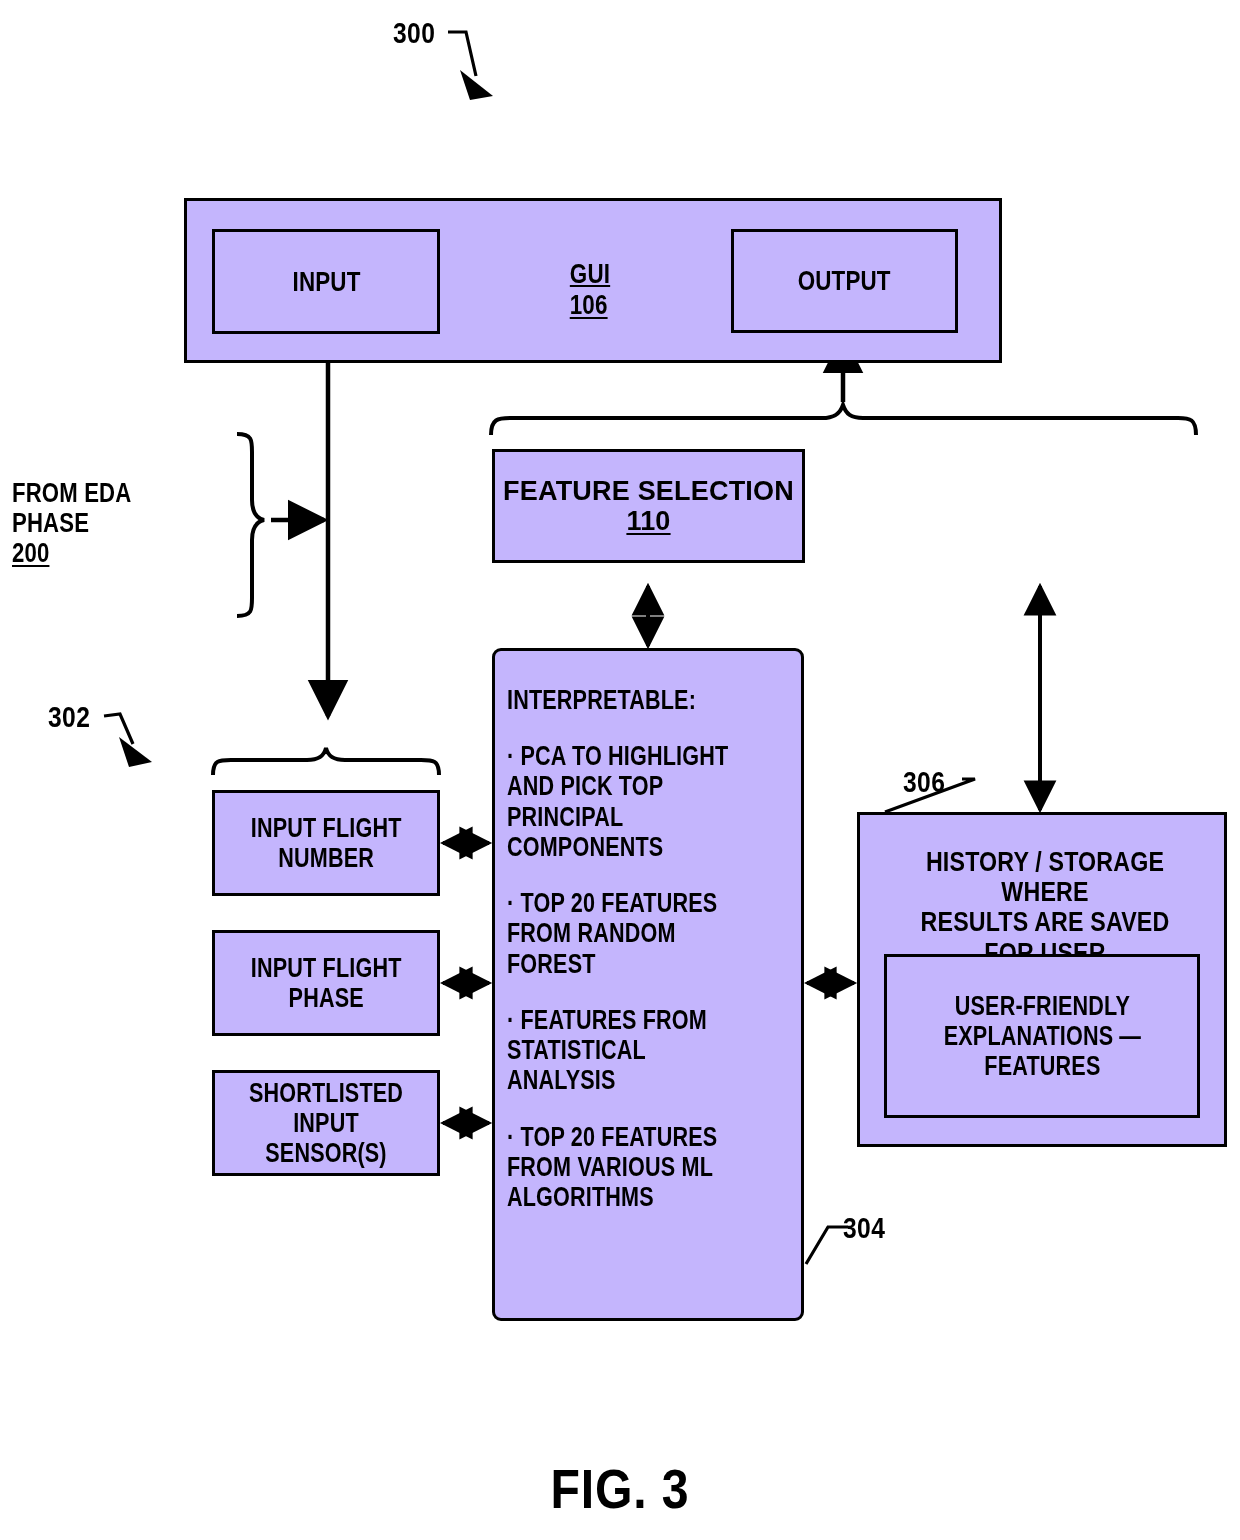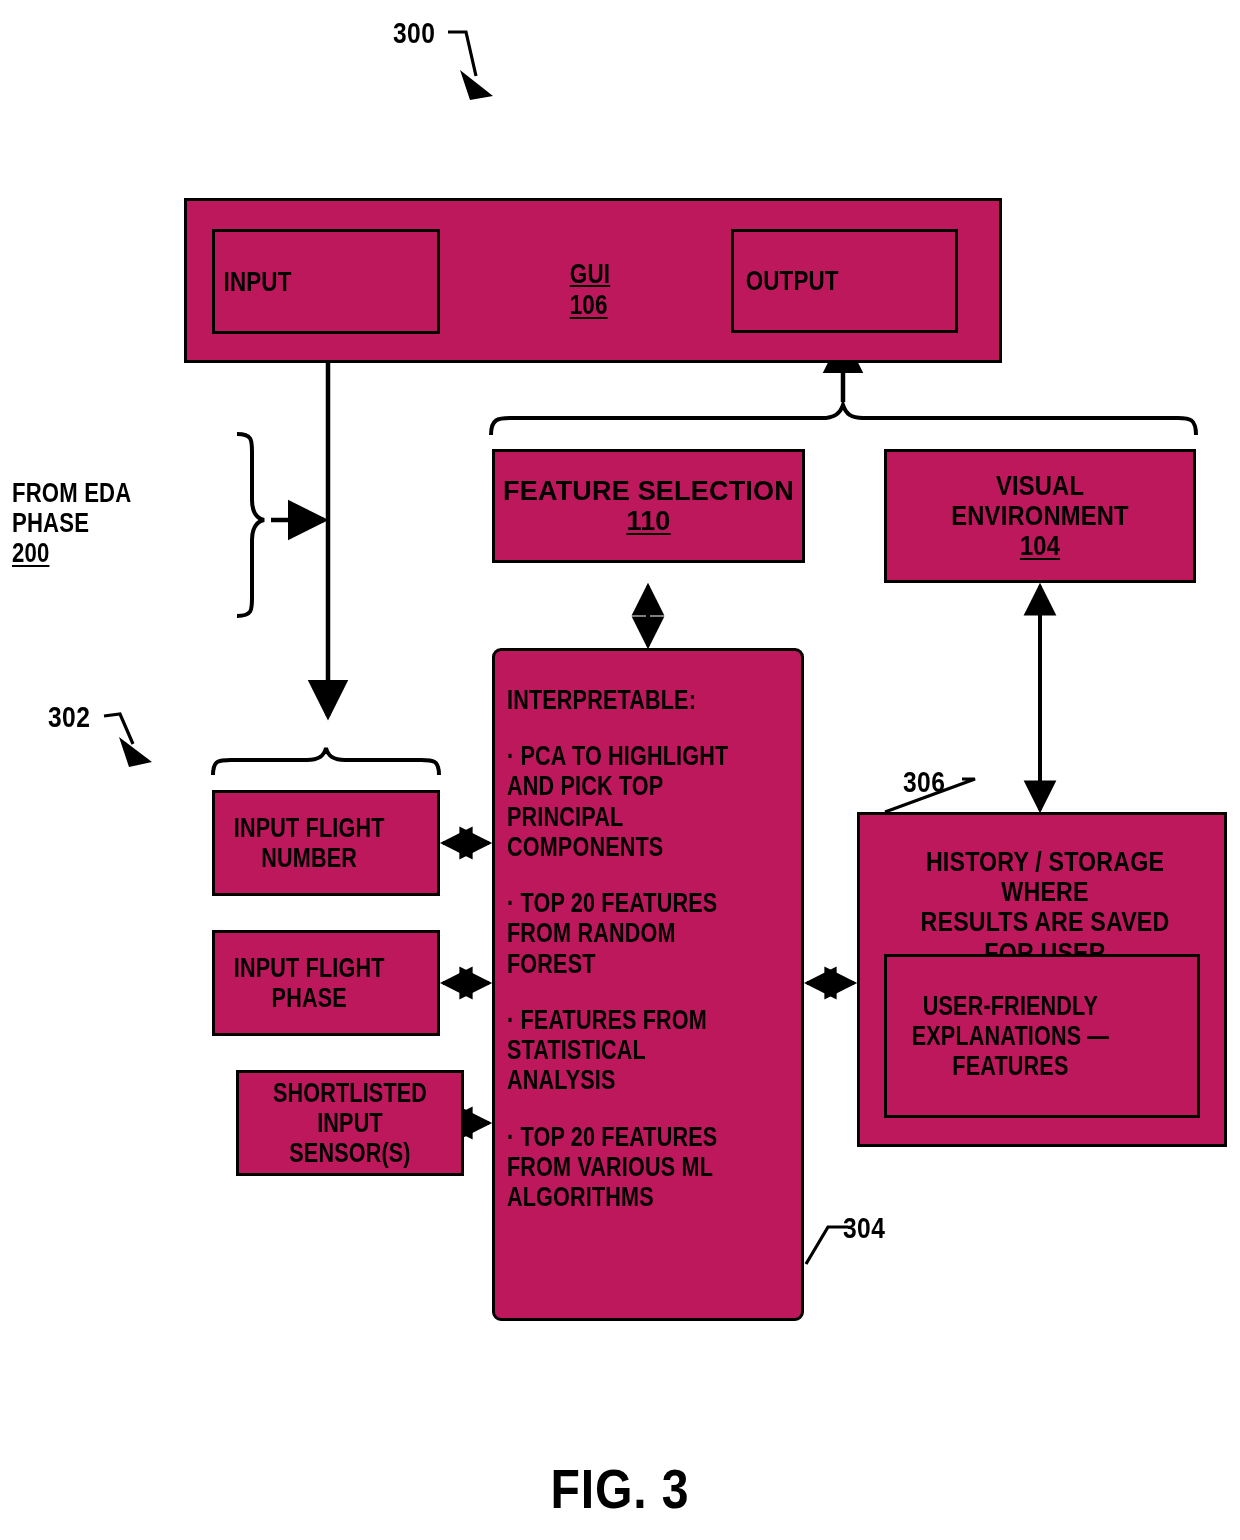--- a/index.html
+++ b/index.html
@@ -30,24 +30,24 @@
     width: 1240px;
     height: 1540px;
     pointer-events: none;
   }
 
   
   .box {
     position: absolute;
     box-sizing: border-box;
     border: 3px solid #000;
-    background: #be185d;
+    background: #c4b5fd;
     display: flex;
     align-items: center;
-    justify-content: flex-start;
+    justify-content: center;
     text-align: center;
   }
 
   .label {
     font-family: "Liberation Sans Narrow", "Liberation Sans", sans-serif;
     font-weight: 700;
     letter-spacing: 0.2px;
     line-height: 1.12;
     text-transform: uppercase;
     transform: scaleX(0.80);
@@ -86,21 +86,21 @@
   }
   #interpretable-text .label {
     transform: scaleX(0.80);
     transform-origin: left center;
     text-align: left;
   }
   .bullet-block { margin-top: 26px; }
 
   #flight-number-box { left: 212px; top: 790px; width: 228px; height: 106px; }
   #flight-phase-box  { left: 212px; top: 930px; width: 228px; height: 106px; }
-  #sensor-box        { left: 212px; top: 1070px; width: 228px; height: 106px; margin-left: 24px; }
+  #sensor-box        { left: 212px; top: 1070px; width: 228px; height: 106px; }
 
   #history-box {
     left: 857px; top: 812px; width: 370px; height: 335px;
     display: block;
   }
   #history-title {
     position: absolute; left: 8px; top: 32px; width: 354px; text-align: center;
   }
   #explanations-box {
     left: 884px; top: 954px; width: 316px; height: 164px;
@@ -268,26 +268,20 @@
       <span class="label fs-27 u" style="display:inline-block;transform:scaleX(0.82);">200</span>
     </div>
   </div>
 
   <div class="box" id="feature-selection-box">
     <span>
       <span class="label fs-27" style="display:inline;transform:none;">FEATURE SELECTION </span><span class="label fs-27 u" style="display:inline;transform:none;">110</span>
     </span>
   </div>
 
-  <div class="box" id="visual-environment-box">
-    <span style="display:block;">
-      <span class="label fs-27" style="display:block;transform:scaleX(0.88);">VISUAL ENVIRONMENT</span>
-      <span class="label fs-27 u" style="display:block;transform:scaleX(0.88);">104</span>
-    </span>
-  </div>
 
   <div class="box" id="interpretable-box">
     <div id="interpretable-text">
       <div class="label fs-27">INTERPRETABLE:</div>
       <div class="label fs-27 bullet-block">· PCA TO HIGHLIGHT
 AND PICK TOP
 PRINCIPAL
 COMPONENTS</div>
       <div class="label fs-27 bullet-block">· TOP 20 FEATURES
 FROM RANDOM FOREST</div>

